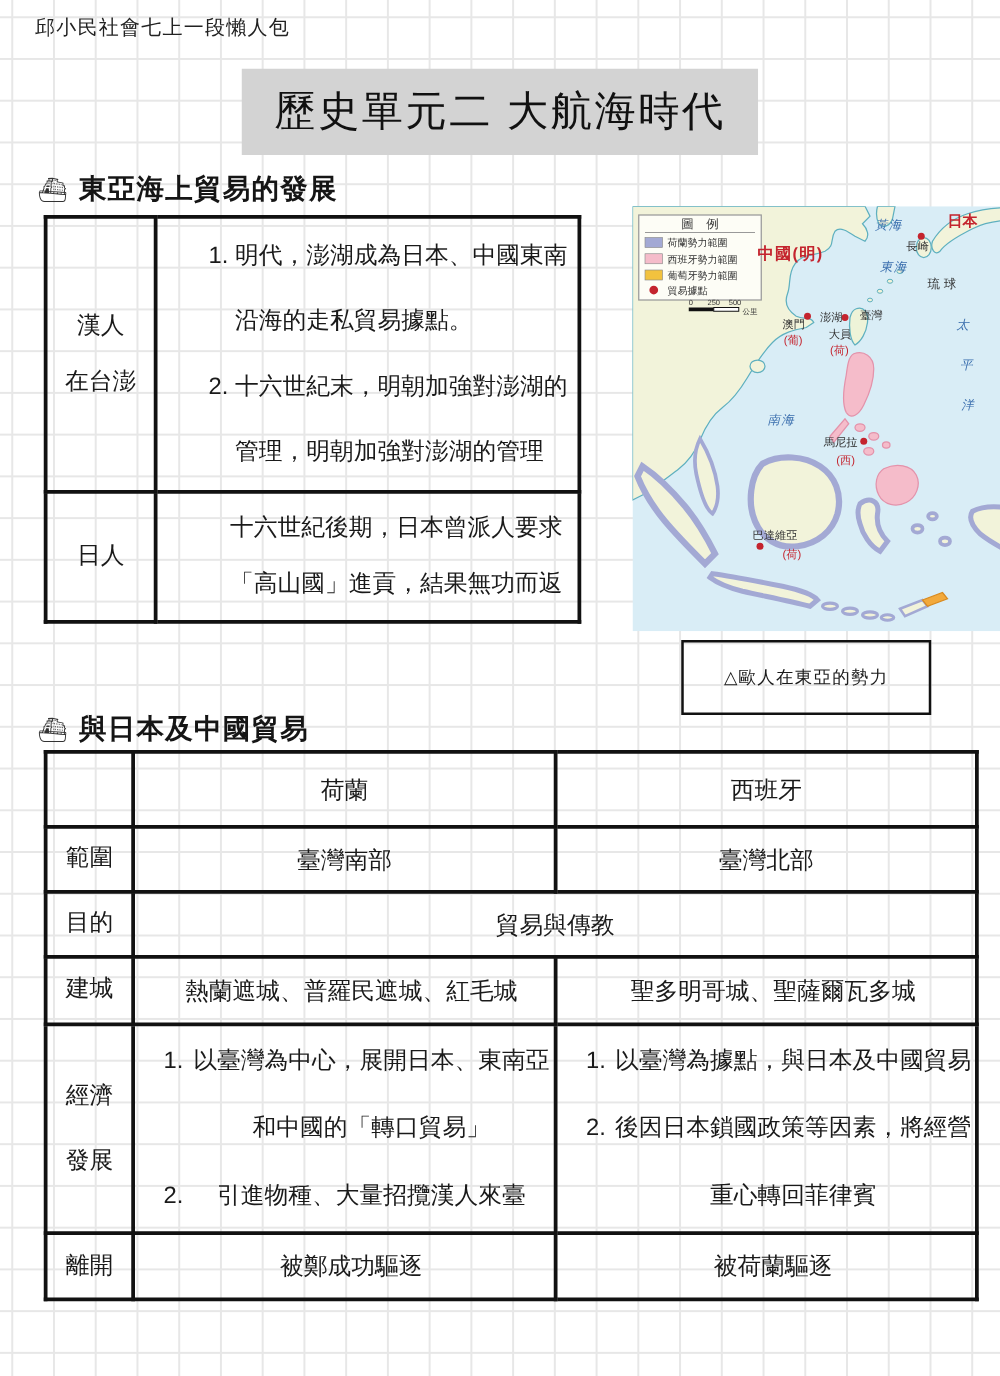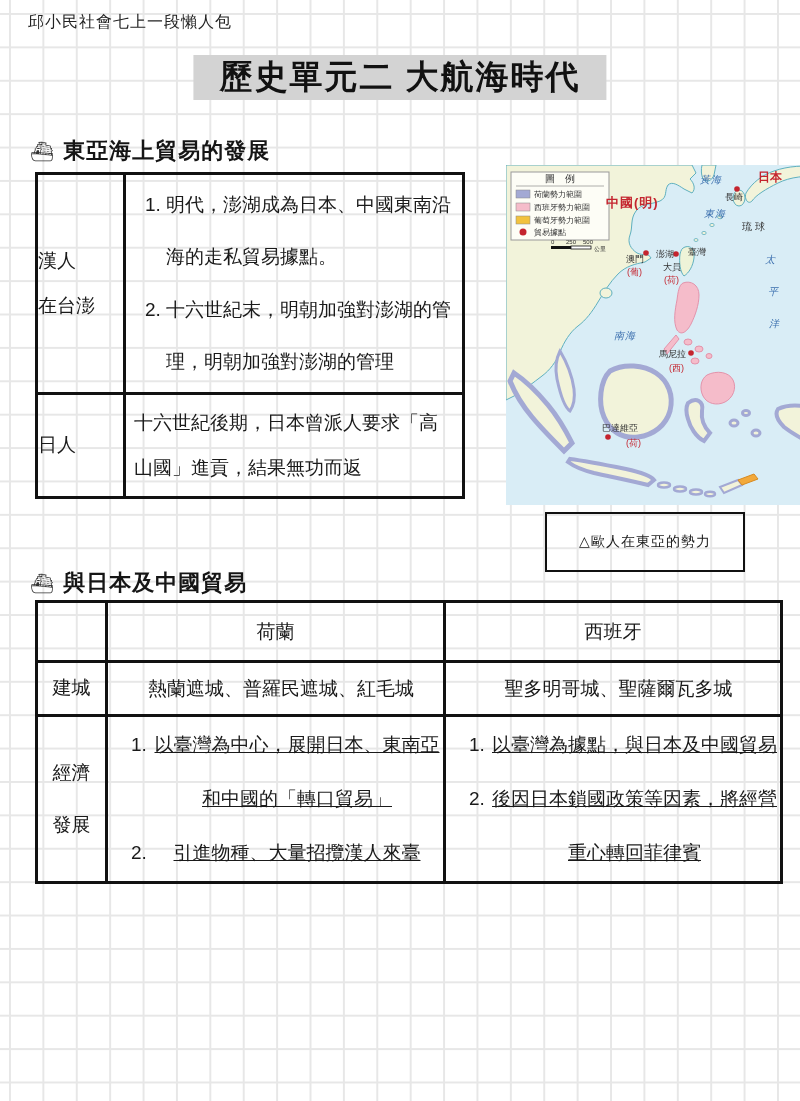--- a/index.html
+++ b/index.html
@@ -14,48 +14,48 @@
     background-color:#ffffff;
     background-image:
       linear-gradient(to right,#e7e7e7 1.5px,transparent 1.5px),
       linear-gradient(to bottom,#e7e7e7 1.5px,transparent 1.5px);
     background-size:33.4px 33.4px;
     background-position:9px 13px;
   }
   .header-note{position:absolute;left:28px;top:12px;font-size:16px;letter-spacing:1px;color:#222;}
   .title-block{
     position:absolute;left:50%;top:55px;transform:translateX(-50%);
-    background:#d3d3d3;padding:0 26px;font-size:33px;font-weight:bold;
+    background:#d3d3d3;padding:12px 26px;font-size:33px;font-weight:normal;
     letter-spacing:2px;white-space:nowrap;color:#111;
   }
   .section-heading{position:absolute;font-size:22px;font-weight:bold;color:#151515;letter-spacing:1px;}
   .section-heading .ship{font-weight:normal;font-size:19px;margin-right:8px;color:#333;}
   #sec1-head{left:30px;top:136px;}
   #sec2-head{left:30px;top:568px;}
 
   table{border-collapse:collapse;table-layout:fixed;}
   td{border:3px solid #111;vertical-align:middle;font-size:19px;color:#1a1a1a;}
   .t1{position:absolute;left:35px;top:172px;width:430px;}
-  .t1 .rowlabel{width:85px;text-align:left;padding:0;}
+  .t1 .rowlabel{width:85px;text-align:center;padding:0;}
   .t1 .rowlabel span{display:block;line-height:1.4;}
   .t1 .rowlabel .gap{margin-top:18px;}
-  .t1 td.content{padding:4px 8px 4px 4px;}
+  .t1 td.content{padding:4px 8px 4px 26px;}
   .t1 ol{margin:0;padding-left:36px;}
   .t1 ol li{line-height:2.75;}
-  .t1 .para{line-height:2.35;padding:2px 4px;}
+  .t1 .para{line-height:2.35;padding:2px 4px;text-align:right;}
   .r1{height:218px;}
   .r2{height:102px;}
 
   .t2{position:absolute;left:35px;top:600px;width:745px;}
   .t2 .lab{width:70px;text-align:center;padding:0;}
   .t2 .lab span{display:block;line-height:1.5;}
   .t2 .lab .gap{margin-top:24px;}
   .t2 .c{text-align:center;}
   .t2 .l{text-align:center;padding-left:12px;}
-  .t2 ol{margin:0;padding-left:32px;text-decoration:underline;}
+  .t2 ol{margin:0;padding-left:32px;}
   .t2 ol li{line-height:2.85;}
   .hrow{height:60px;padding-left:36px;}
   .trow{height:52px;}
   .srow{height:52px;}
   .prow{height:52px;}
   .frow{height:54px;}
   .erow{height:162px;}
   .lrow{height:53px;}
 
   .map{position:absolute;left:506px;top:165px;width:318px;height:340px;}
@@ -247,20 +247,33 @@
         <col style="width:70px">
         <col style="width:338px">
         <col style="width:337px">
       </colgroup>
     <tbody>
         <tr class="hrow">
       <td class="lab"></td>
       <td class="c">荷蘭</td>
       <td class="c">西班牙</td>
     </tr>
+    <tr class="srow">
+      <td class="lab">
+            <span>範圍</span>
+          </td>
+      <td class="c">臺灣南部</td>
+      <td class="c">臺灣北部</td>
+    </tr>
+    <tr class="prow">
+      <td class="lab">
+            <span>目的</span>
+          </td>
+      <td class="c" colspan="2">貿易與傳教</td>
+    </tr>
     <tr class="frow">
       <td class="lab">
             <span>建城</span>
           </td>
       <td class="l">熱蘭遮城、普羅民遮城、紅毛城</td>
       <td class="l">聖多明哥城、聖薩爾瓦多城</td>
     </tr>
     <tr class="erow">
       <td class="lab">
         <span>經濟</span>
@@ -272,16 +285,23 @@
           <li>引進物種、大量招攬漢人來臺</li>
         </ol>
       </td>
       <td class="l">
         <ol>
           <li>以臺灣為據點，與日本及中國貿易</li>
           <li>後因日本鎖國政策等因素，將經營重心轉回菲律賓</li>
         </ol>
       </td>
     </tr>
+    <tr class="lrow">
+      <td class="lab">
+            <span>離開</span>
+          </td>
+      <td class="l">被鄭成功驅逐</td>
+      <td class="l">被荷蘭驅逐</td>
+    </tr>
   </tbody>
     </table>
 
 </div>
 
 </body></html>

